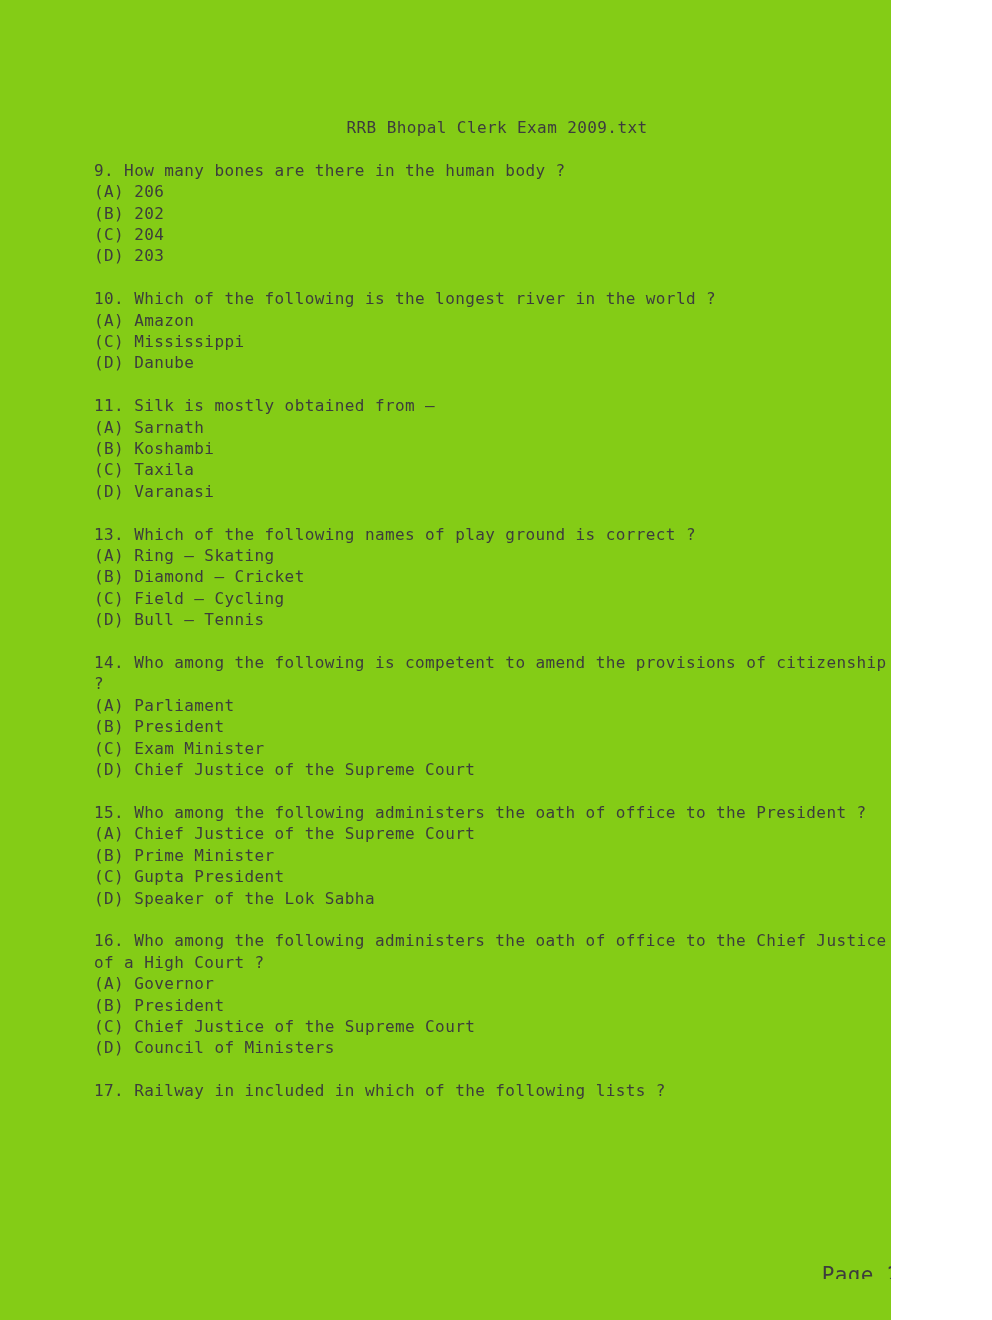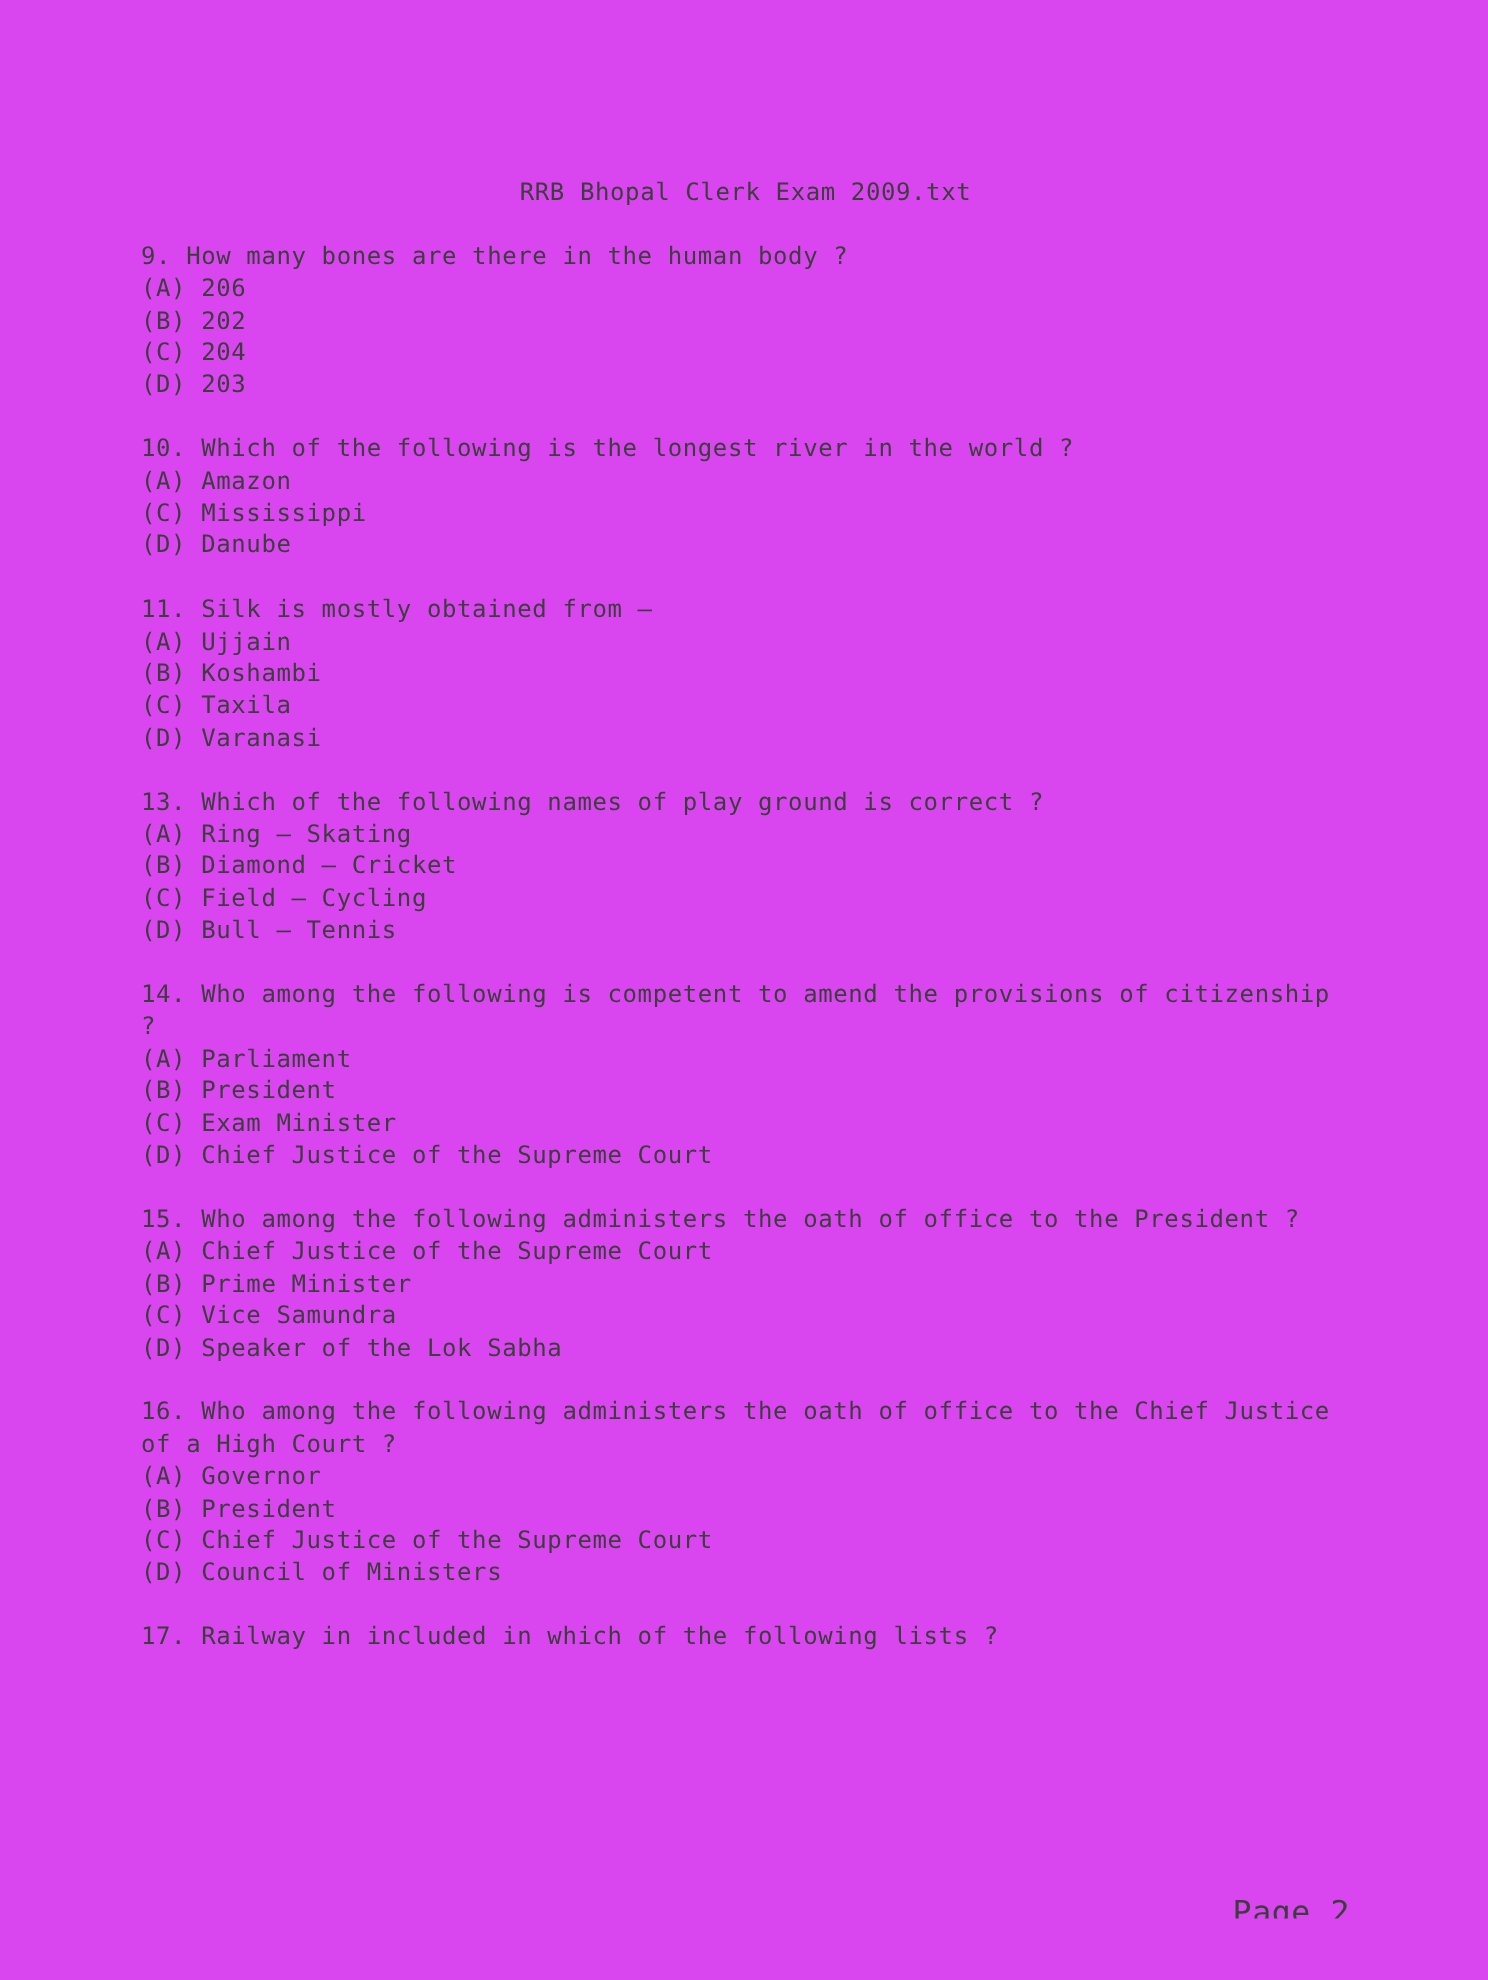--- a/index.html
+++ b/index.html
@@ -2,23 +2,23 @@
 <html><head>
 <meta charset="utf-8">
 <style>
   html, body {
     margin: 0;
     padding: 0;
     background: #ffffff;
   }
   .page {
     position: relative;
-    width: 992px;
+    width: 891px;
     height: 1320px;
-    background: #d946ef;
+    background: #84cc16;
     overflow: hidden;
     font-family: "DejaVu Sans Mono", "Liberation Mono", monospace;
     color: #3d3d3d;
   }
   .doc {
     position: absolute;
     left: 94px;
     top: 117px;
     width: 806px;
     font-size: 16px;
@@ -68,21 +68,21 @@
 
   <div class="qblock">
     <div class="qline">10. Which of the following is the longest river in the world ?</div>
   <div class="opt-line">(A) Amazon</div>
           <div class="opt-line">(C) Mississippi</div>
           <div class="opt-line">(D) Danube</div>
         </div>
 
   <div class="qblock">
     <div class="qline">11. Silk is mostly obtained from –</div>
-  <div class="opt-line">(A) Ujjain</div>
+  <div class="opt-line">(A) Sarnath</div>
           <div class="opt-line">(B) Koshambi</div>
           <div class="opt-line">(C) Taxila</div>
           <div class="opt-line">(D) Varanasi</div>
         </div>
 
 
   <div class="qblock">
     <div class="qline">13. Which of the following names of play ground is correct ?</div>
   <div class="opt-line">(A) Ring – Skating</div>
           <div class="opt-line">(B) Diamond – Cricket</div>
@@ -95,21 +95,21 @@
   <div class="opt-line">(A) Parliament</div>
           <div class="opt-line">(B) President</div>
           <div class="opt-line">(C) Exam Minister</div>
           <div class="opt-line">(D) Chief Justice of the Supreme Court</div>
         </div>
 
   <div class="qblock">
     <div class="qline">15. Who among the following administers the oath of office to the President ?</div>
   <div class="opt-line">(A) Chief Justice of the Supreme Court</div>
           <div class="opt-line">(B) Prime Minister</div>
-          <div class="opt-line">(C) Vice Samundra</div>
+          <div class="opt-line">(C) Gupta President</div>
           <div class="opt-line">(D) Speaker of the Lok Sabha</div>
         </div>
 
   <div class="qblock">
     <div class="qline">16. Who among the following administers the oath of office to the Chief Justice of a High Court ?</div>
   <div class="opt-line">(A) Governor</div>
           <div class="opt-line">(B) President</div>
           <div class="opt-line">(C) Chief Justice of the Supreme Court</div>
           <div class="opt-line">(D) Council of Ministers</div>
         </div>

